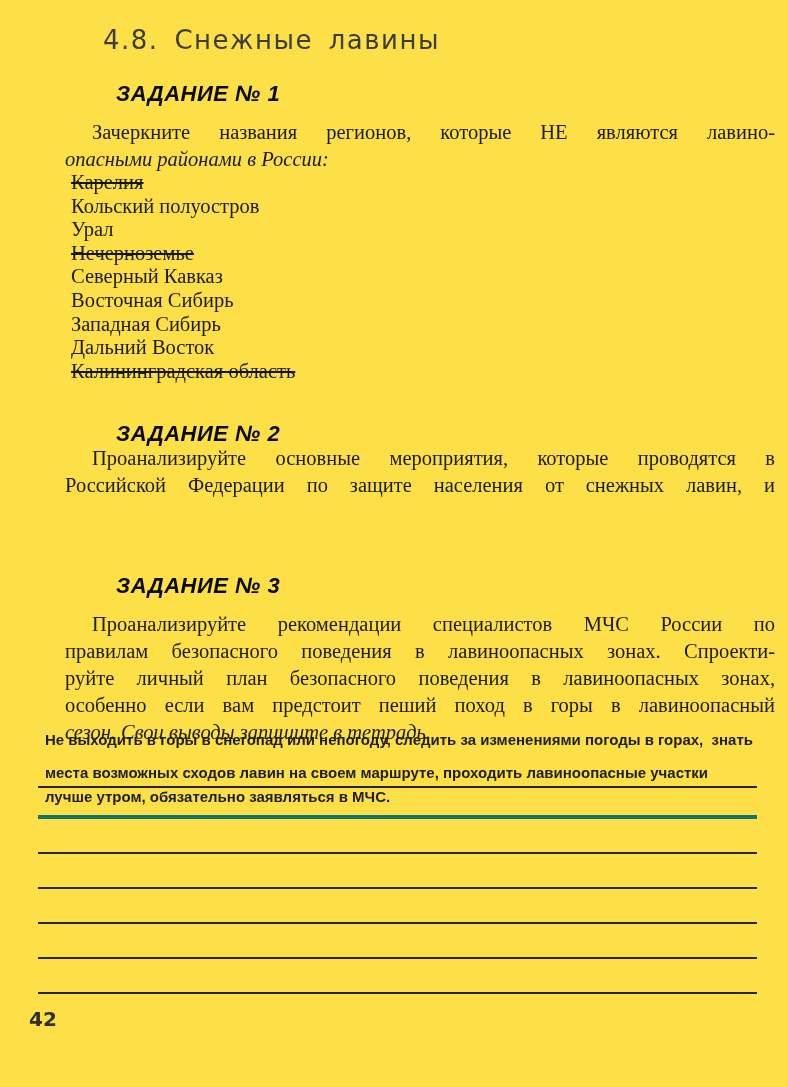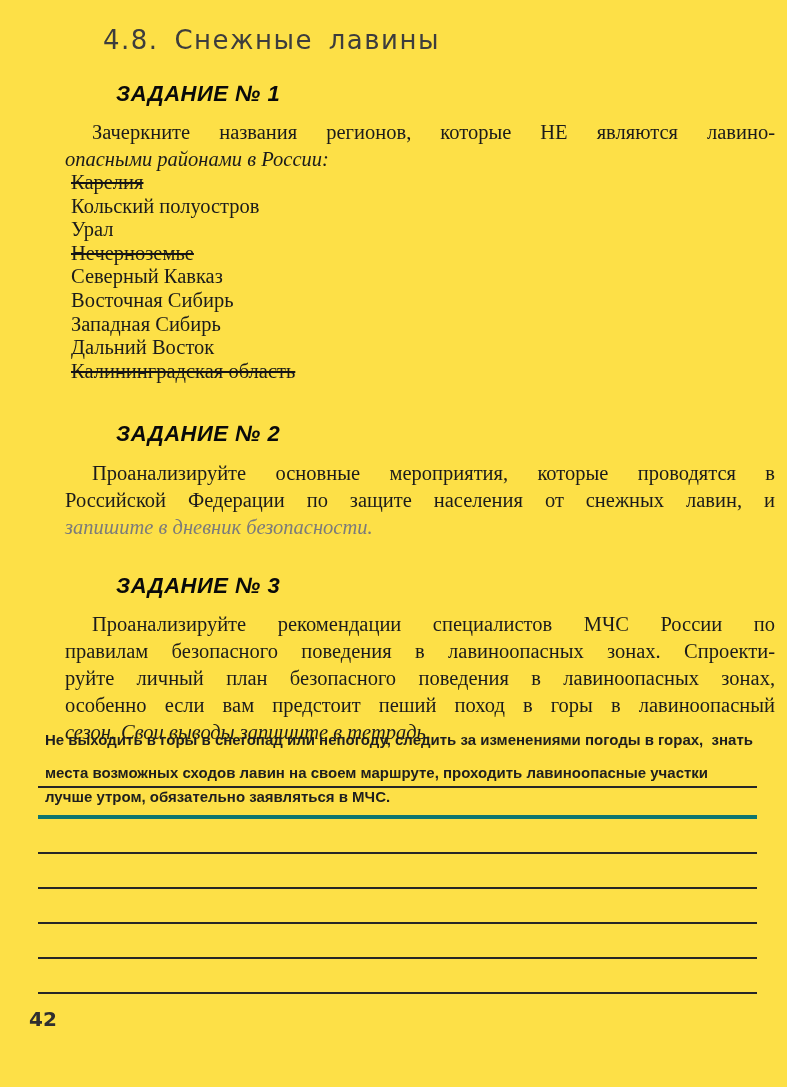--- a/index.html
+++ b/index.html
@@ -46,21 +46,21 @@
   
   .para {
     position: absolute;
     left: 45px;
     width: 710px;
     font-size: 20.5px;
     line-height: 27px;
     margin-left: 20px;
   }
   #para-1 { top: 119px; }
-  #para-2 { top: 460px; }
+  #para-2 { top: 445px; }
   #para-3 { top: 611px; }
   .pline { text-align: justify; text-align-last: justify; }
   .pline.first { text-indent: 27px; }
   .pline.last { text-align-last: left; font-style: italic; }
   .pline.faded { color: #7b7b7b; }
 
   
   .regions {
     position: absolute;
     left: 71px;
@@ -126,21 +126,20 @@
       <div class="region">Западная Сибирь</div>
       <div class="region">Дальний Восток</div>
       <div class="region struck">Калининградская область</div>
     </div>
 
   <div class="task-heading" id="heading-2">ЗАДАНИЕ № 2</div>
 
   <div class="para" id="para-2">
       <div class="pline first">Проанализируйте основные мероприятия, которые проводятся в</div>
       <div class="pline">Российской Федерации по защите населения от снежных лавин, и</div>
-      <div class="pline last faded">запишите в дневник безопасности.</div>
     </div>
 
   <div class="task-heading" id="heading-3">ЗАДАНИЕ № 3</div>
 
   <div class="para" id="para-3">
       <div class="pline first">Проанализируйте рекомендации специалистов МЧС России по</div>
       <div class="pline">правилам безопасного поведения в лавиноопасных зонах. Спроекти-</div>
       <div class="pline">руйте личный план безопасного поведения в лавиноопасных зонах,</div>
       <div class="pline">особенно если вам предстоит пеший поход в горы в лавиноопасный</div>
       <div class="pline last">сезон. Свои выводы запишите в тетрадь.</div>

